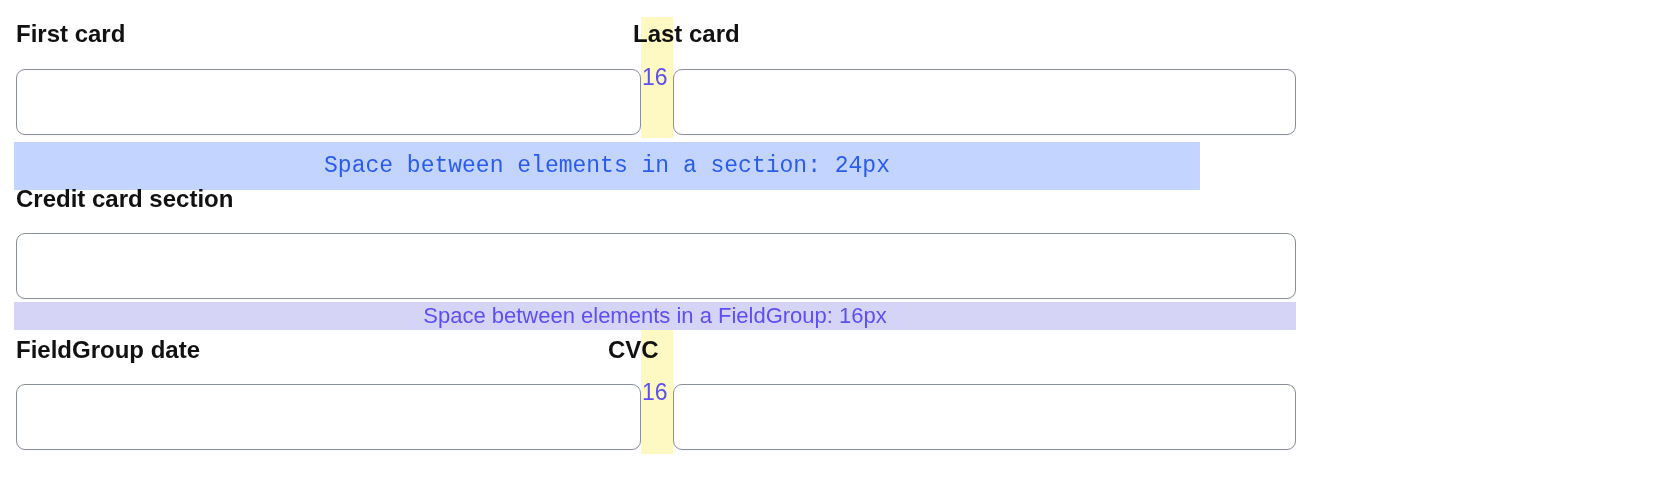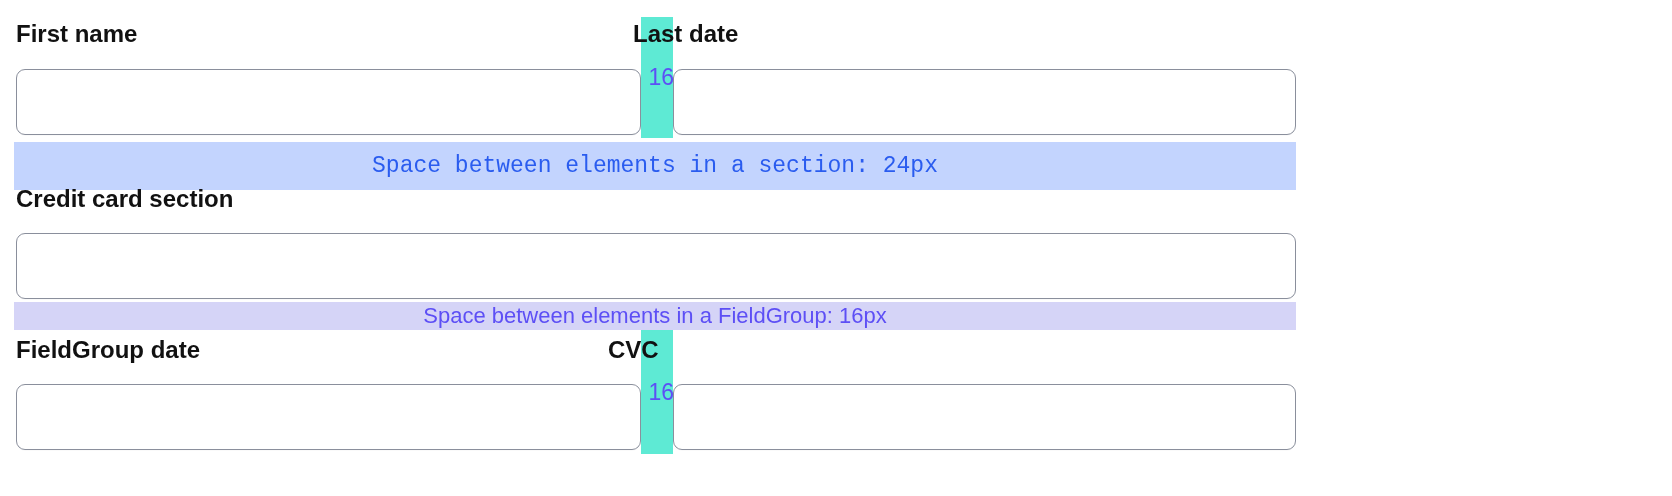--- a/index.html
+++ b/index.html
@@ -16,24 +16,24 @@
     position: relative;
     width: 1672px;
     height: 496px;
     overflow: hidden;
     background: #ffffff;
   }
 
   
   .gap-band {
     position: absolute;
-    background: #5eead4;
+    background: #fef9c3;
     display: flex;
     align-items: center;
-    justify-content: flex-end;
+    justify-content: flex-start;
   }
   .gap-band .gap-label {
     font-family: "Liberation Sans", sans-serif;
     font-size: 23px;
     line-height: 1;
     color: #5d4ff5;
     white-space: nowrap;
     transform: translateX(1px);
   }
 
@@ -90,33 +90,33 @@
     padding: 0 14px;
     box-shadow: 0 1px 0 rgba(0,0,0,0.02);
   }
   .field-input::placeholder { color: #9aa0ac; }
 </style>
 </head>
 <body>
 
 <div id="page">
 
-  <div class="field-label" style="left:16px; top:22px;">First name</div>
+  <div class="field-label" style="left:16px; top:22px;">First card</div>
 
   <input class="field-input" style="left: 16px; top: 69px; width: 625px; height: 66px;" value="">
 
   <div class="gap-band" style="left:641px; top:17px; width:32px; height:121px;">
     <span class="gap-label">16</span>
   </div>
 
-  <div class="field-label" style="left:633px; top:22px;">Last date</div>
+  <div class="field-label" style="left:633px; top:22px;">Last card</div>
 
   <input class="field-input" style="left: 673px; top: 69px; width: 623px; height: 66px;" value="">
 
-  <div class="annot-band section" style="left:14px; top:142px; width:1282px; height:48px;">
+  <div class="annot-band section" style="left:14px; top:142px; width:1186px; height:48px;">
     <span class="annot-text">Space between elements in a section: 24px</span>
   </div>
 
   <div class="field-label" style="left:16px; top:187px;">Credit card section</div>
 
   <input class="field-input" style="left: 16px; top: 233px; width: 1280px; height: 66px;" value="">
 
   <div class="annot-band fieldgroup" style="left:14px; top:302px; width:1282px; height:28px;">
     <span class="annot-text">Space between elements in a FieldGroup: 16px</span>
   </div>

